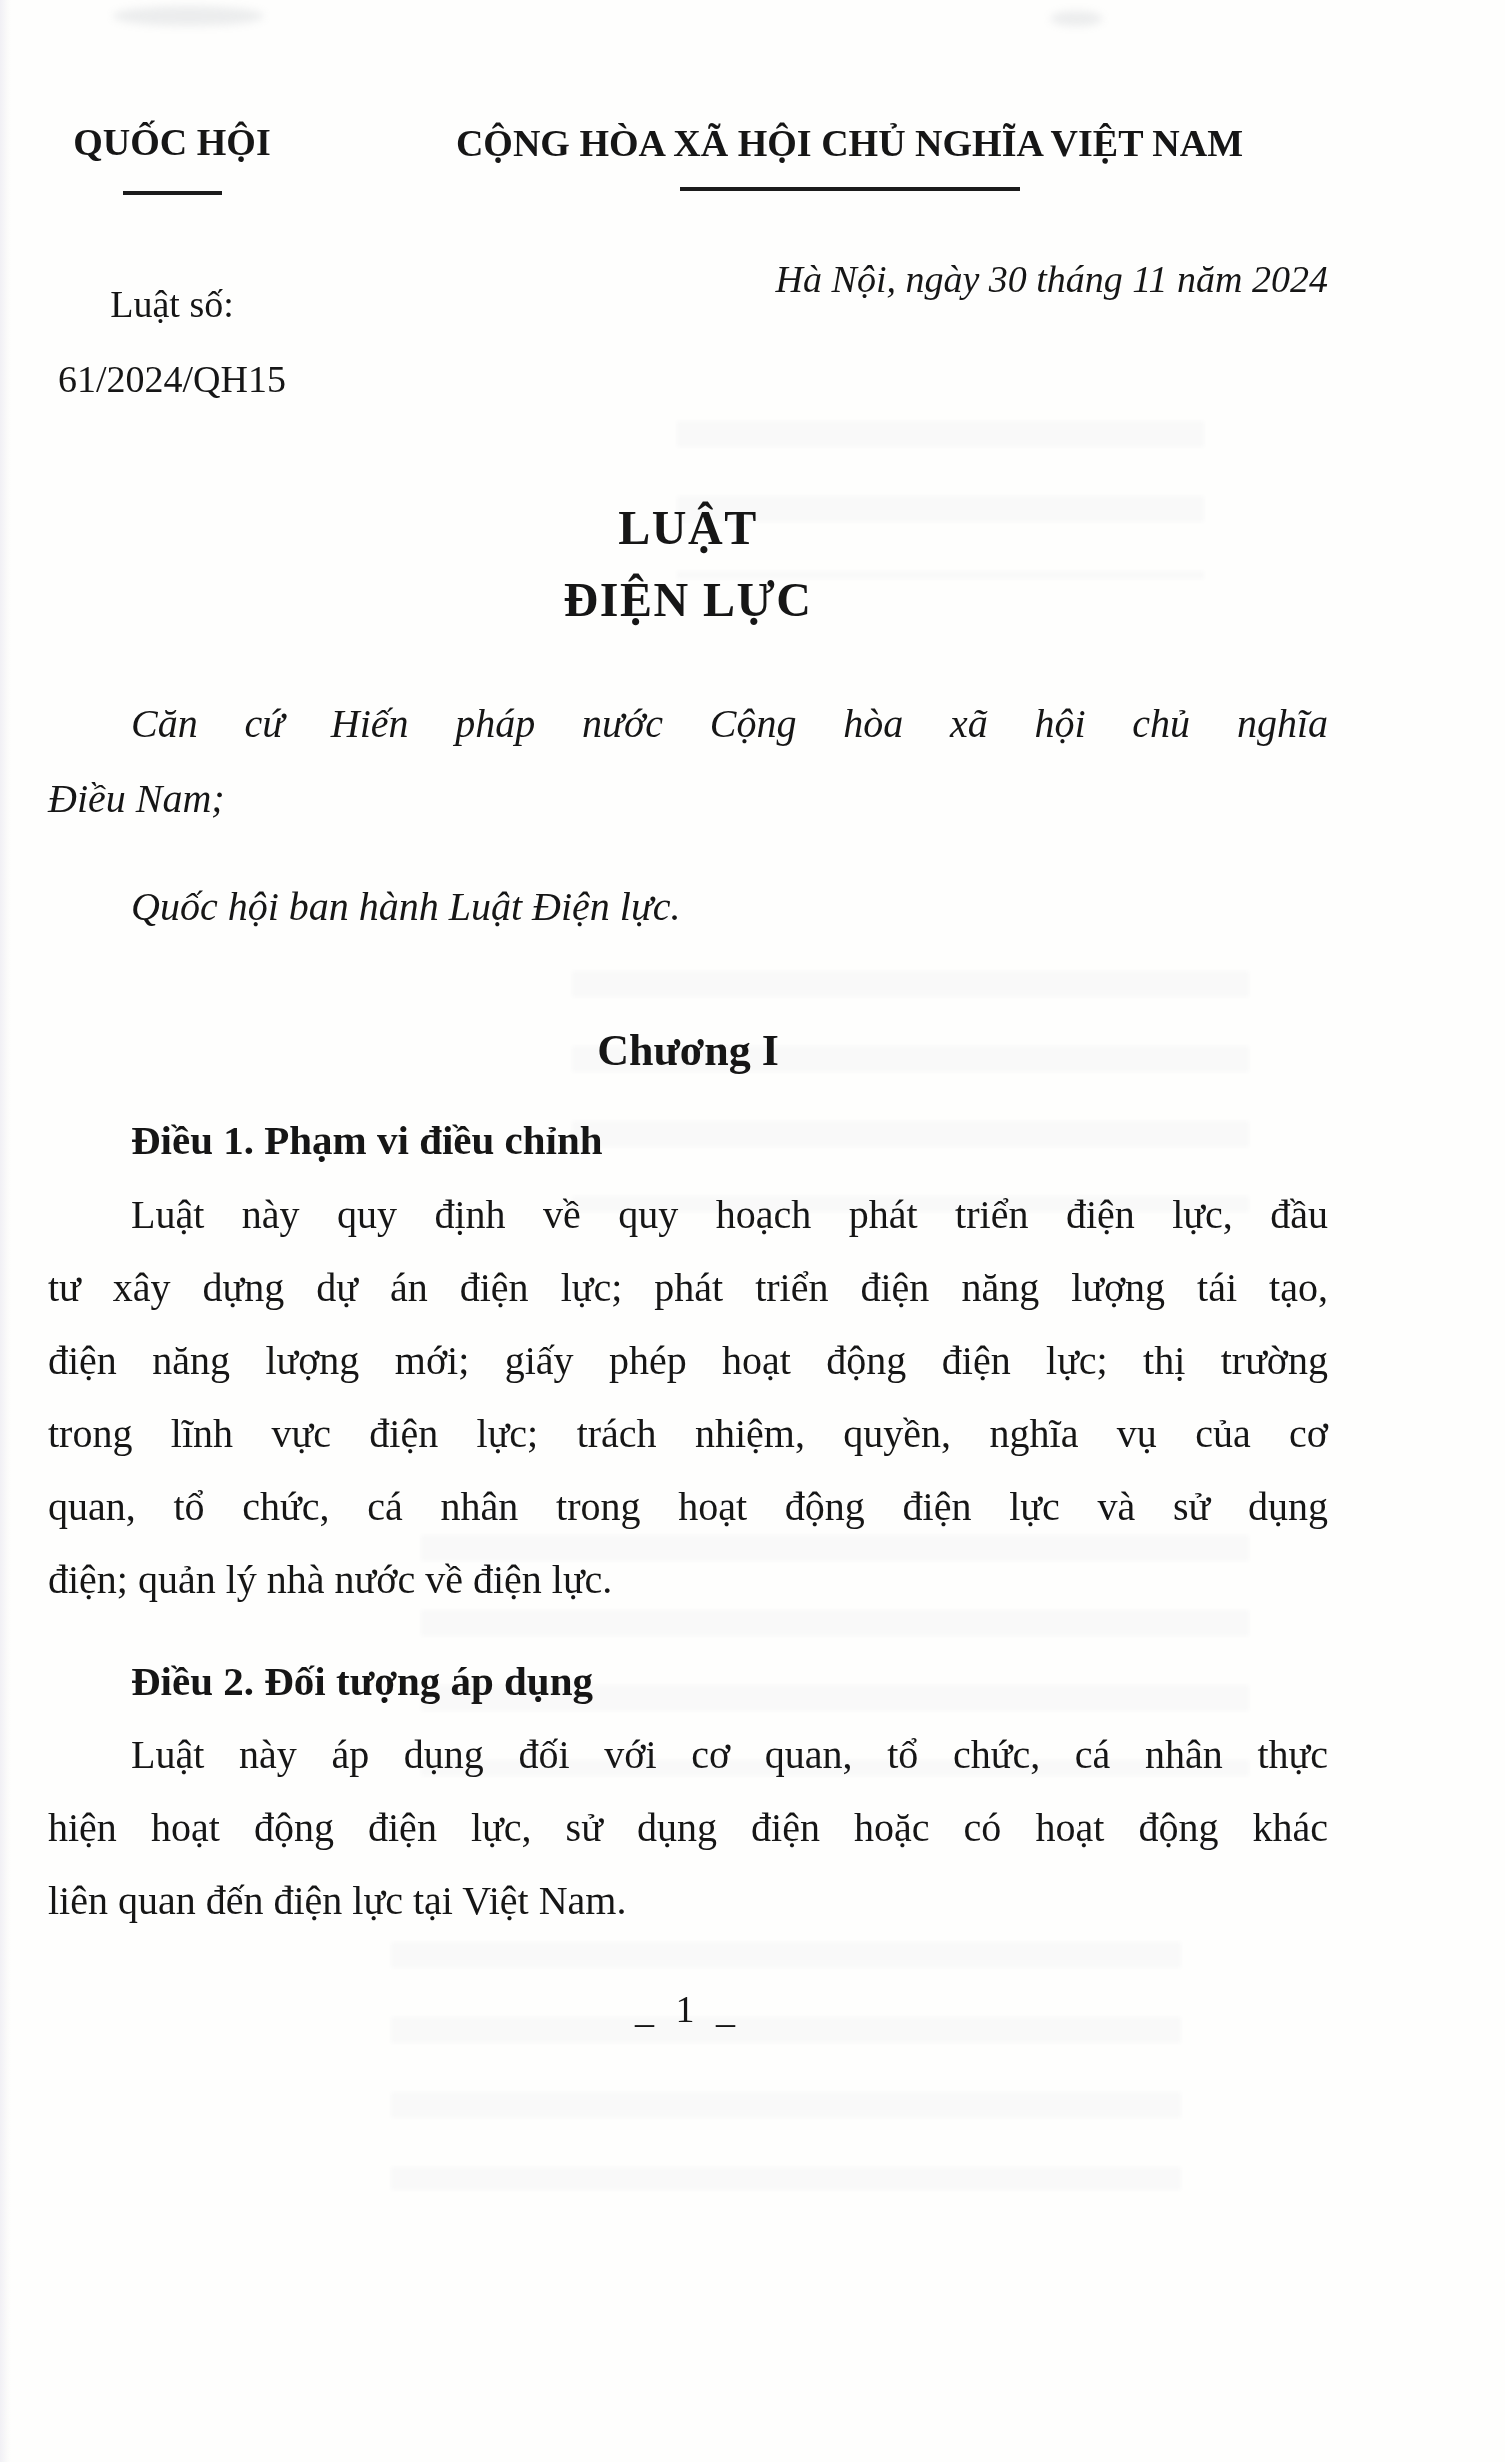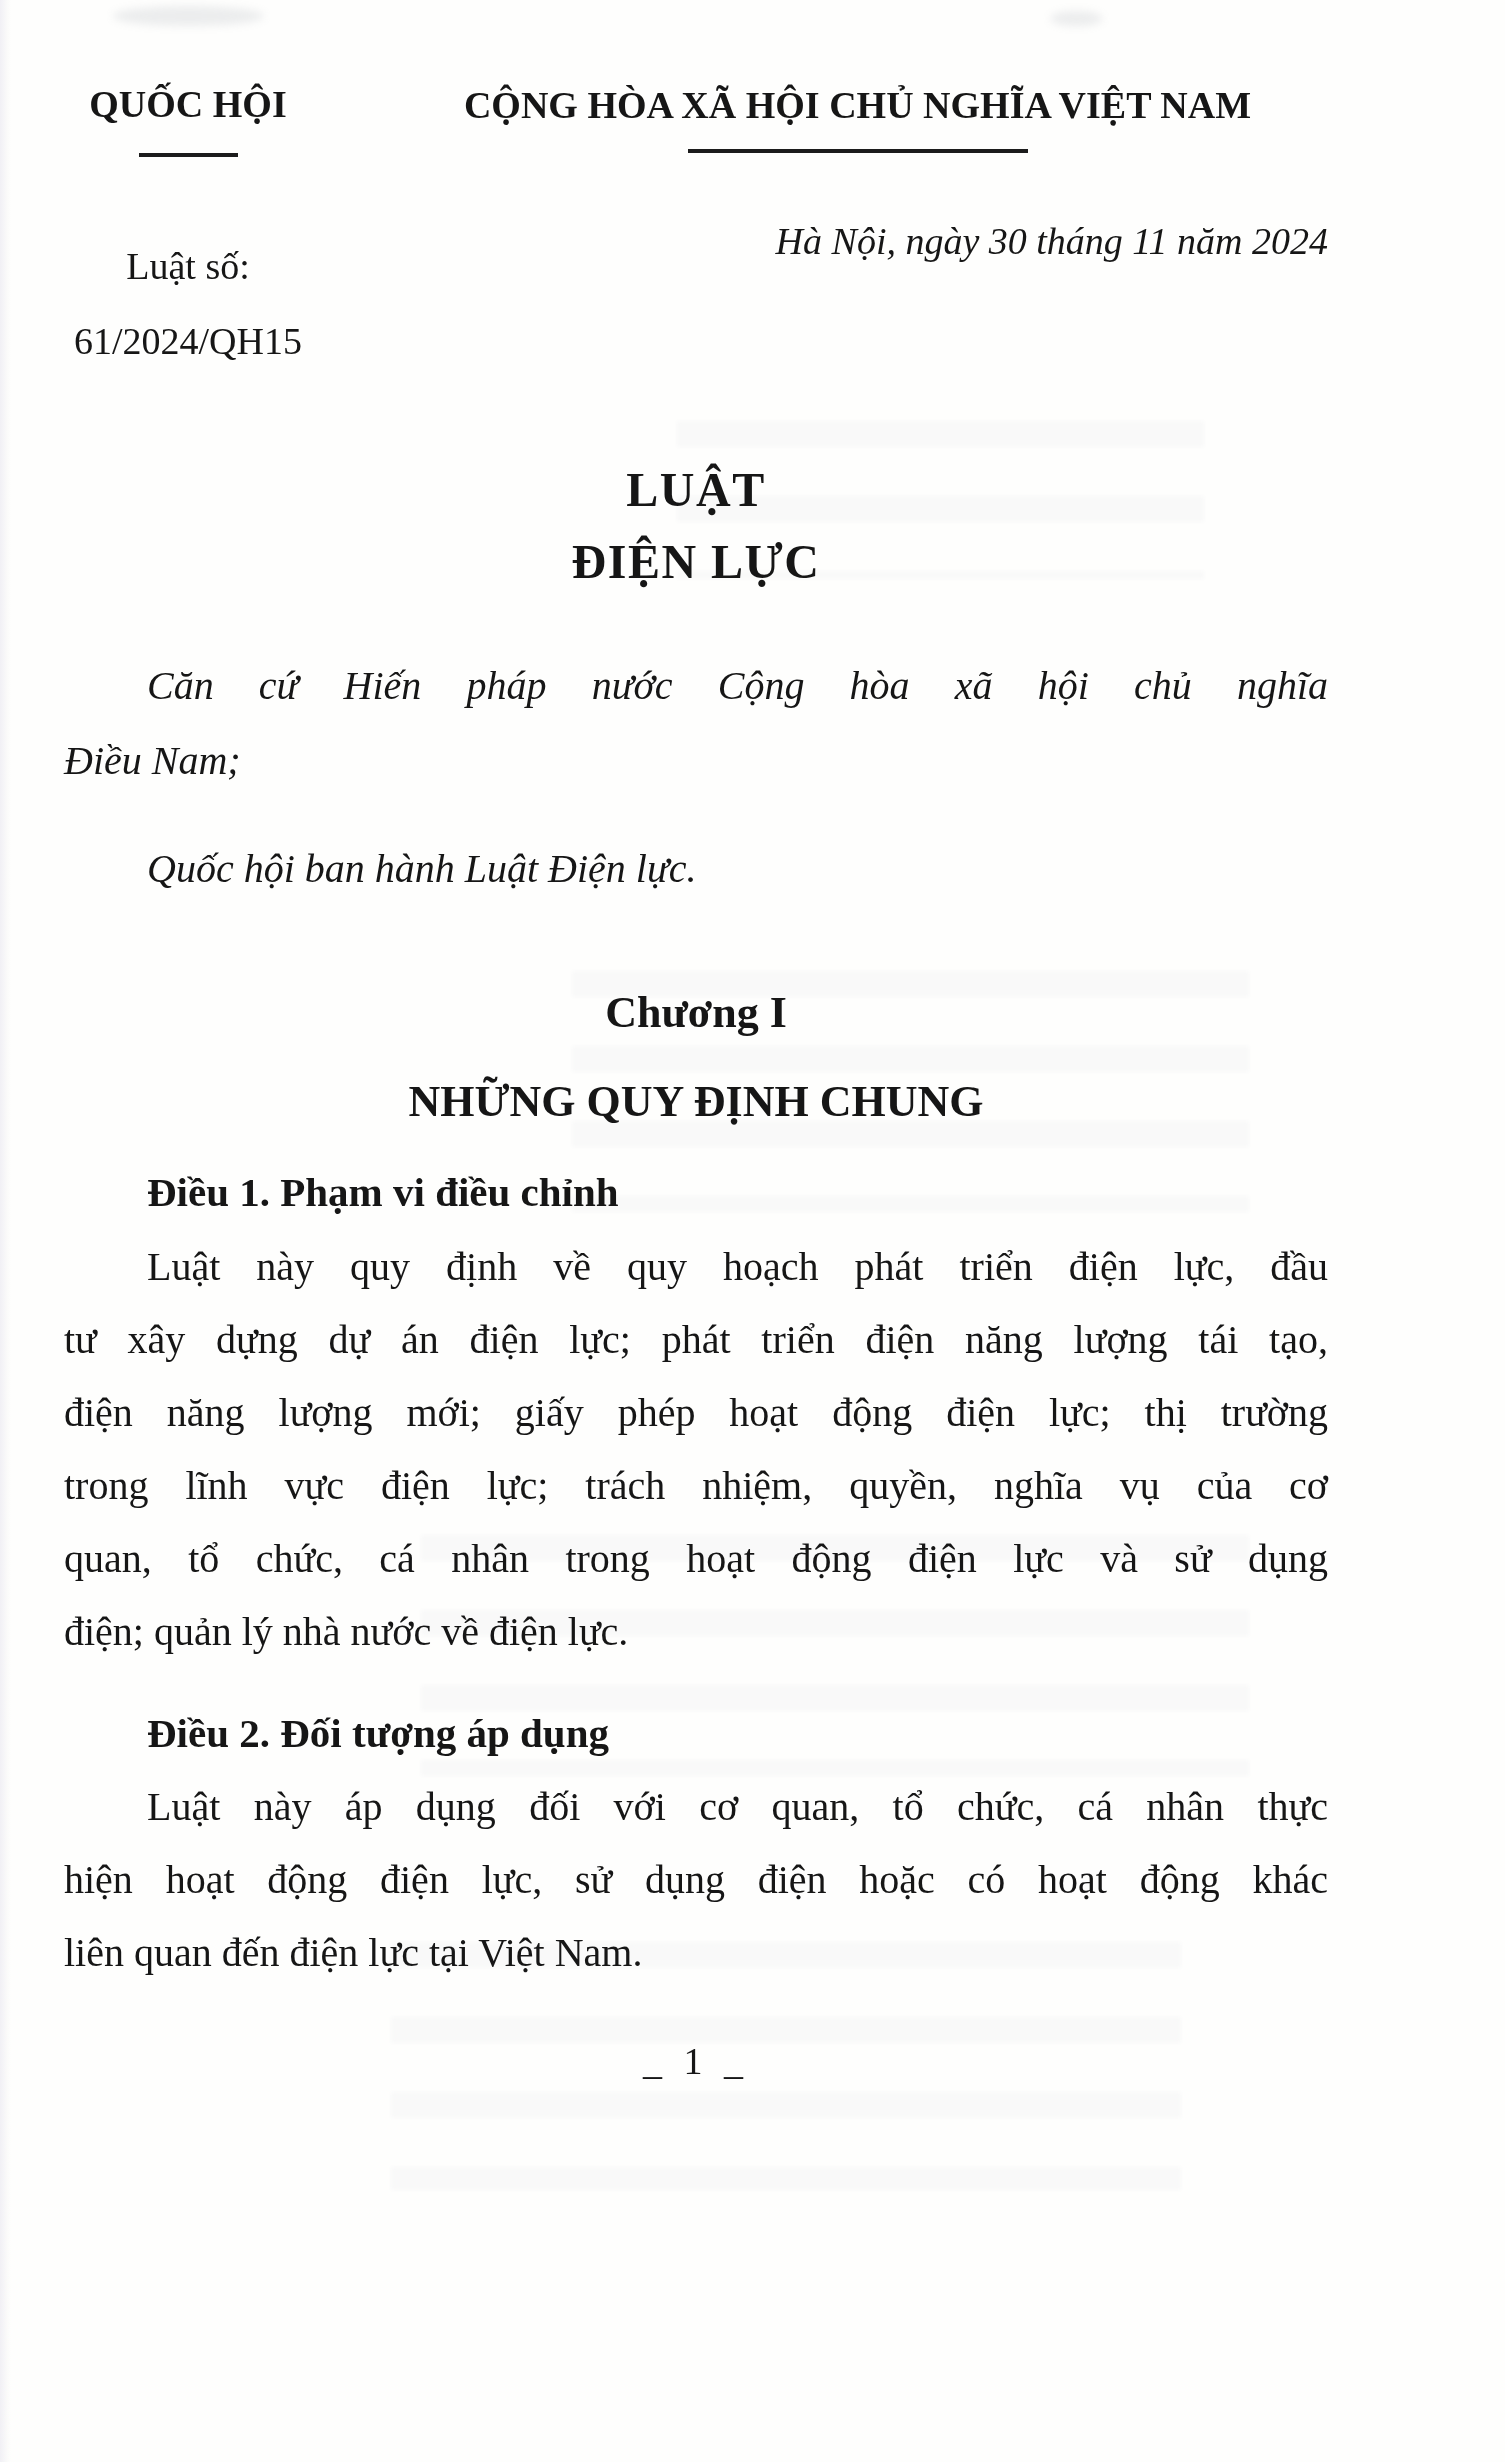--- a/index.html
+++ b/index.html
@@ -31,21 +31,21 @@
       to bottom,
       rgba(70,75,105,0.55) 0 25.6px,
       rgba(70,75,105,0) 25.6px 75px
     );
   }
   .ghost.g1 { left: 677px;  top: 421px;  width: 527px; height: 158px; }
   .ghost.g2 { left: 572px;  top: 971px; width: 677px; height: 241px; }
   .ghost.g3 { left: 421px;  top: 1535px; width: 828px; height: 241px; }
   .ghost.g4 { left: 391px;  top: 1942px; width: 790px; height: 248px; }
 
-  .content { position: relative; margin: 0 177px 0 64px; padding-top: 82px; }
+  .content { position: relative; margin: 0 177px 0 48px; padding-top: 120px; }
 
   
   .header { display: flex; align-items: flex-start; }
   .h-left { width: 248px; text-align: center; flex: none; }
   .org { font-weight: bold; font-size: 38px; line-height: 45px; white-space: nowrap; }
   .rule-small { width: 99px; height: 4.5px; background: #1c1c1c; margin: 25.6px auto 0; }
   .law-label { font-size: 38px; line-height: 45px; margin-top: 87px; }
   .law-value { font-size: 38px; line-height: 45px; margin-top: 30px; white-space: nowrap; }
   .h-right { flex: 1; margin-left: 75px; text-align: center; }
   .nat { font-weight: bold; font-size: 38px; line-height: 47px; white-space: nowrap; }
@@ -117,21 +117,20 @@
 
     <div class="preamble">
       <div class="citation">
           <div class="line first">Căn cứ Hiến pháp nước Cộng hòa xã hội chủ nghĩa</div>
           <div class="line last">Điều Nam;</div>
         </div>
       <div class="enactment">Quốc hội ban hành Luật Điện lực.</div>
     </div>
 
     <div class="chapter-label">Chương I</div>
-    <div class="chapter-title">NHỮNG QUY ĐỊNH CHUNG</div>
 
     <div class="article">
       <div class="art-heading">Điều 1. Phạm vi điều chỉnh</div>
       <div class="art-body">
           <div class="line first">Luật này quy định về quy hoạch phát triển điện lực, đầu</div>
           <div class="line">tư xây dựng dự án điện lực; phát triển điện năng lượng tái tạo,</div>
           <div class="line">điện năng lượng mới; giấy phép hoạt động điện lực; thị trường</div>
           <div class="line">trong lĩnh vực điện lực; trách nhiệm, quyền, nghĩa vụ của cơ</div>
           <div class="line">quan, tổ chức, cá nhân trong hoạt động điện lực và sử dụng</div>
           <div class="line last">điện; quản lý nhà nước về điện lực.</div>

